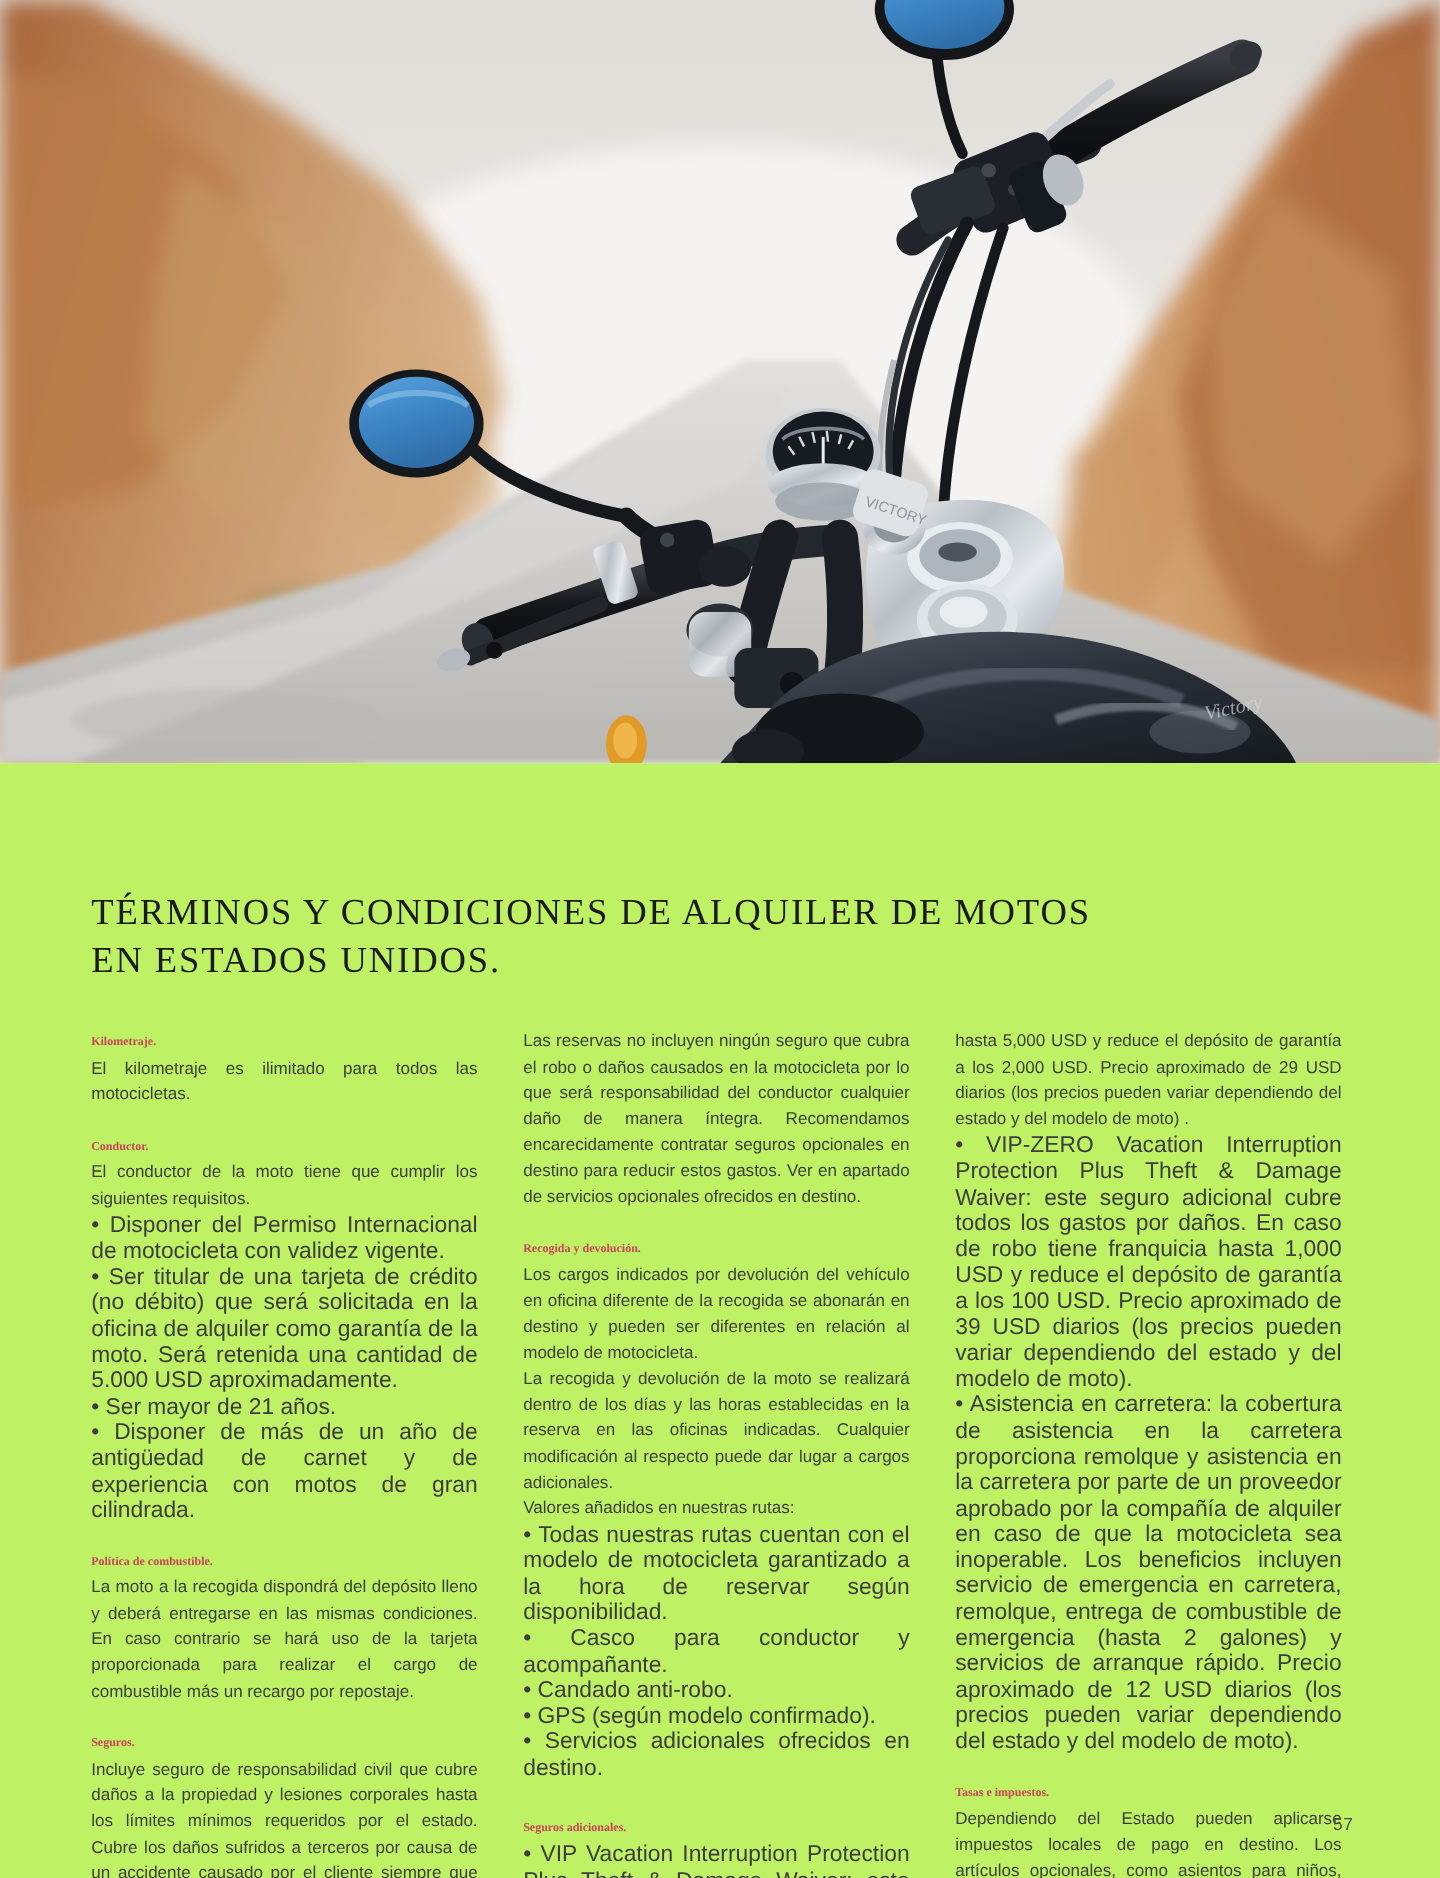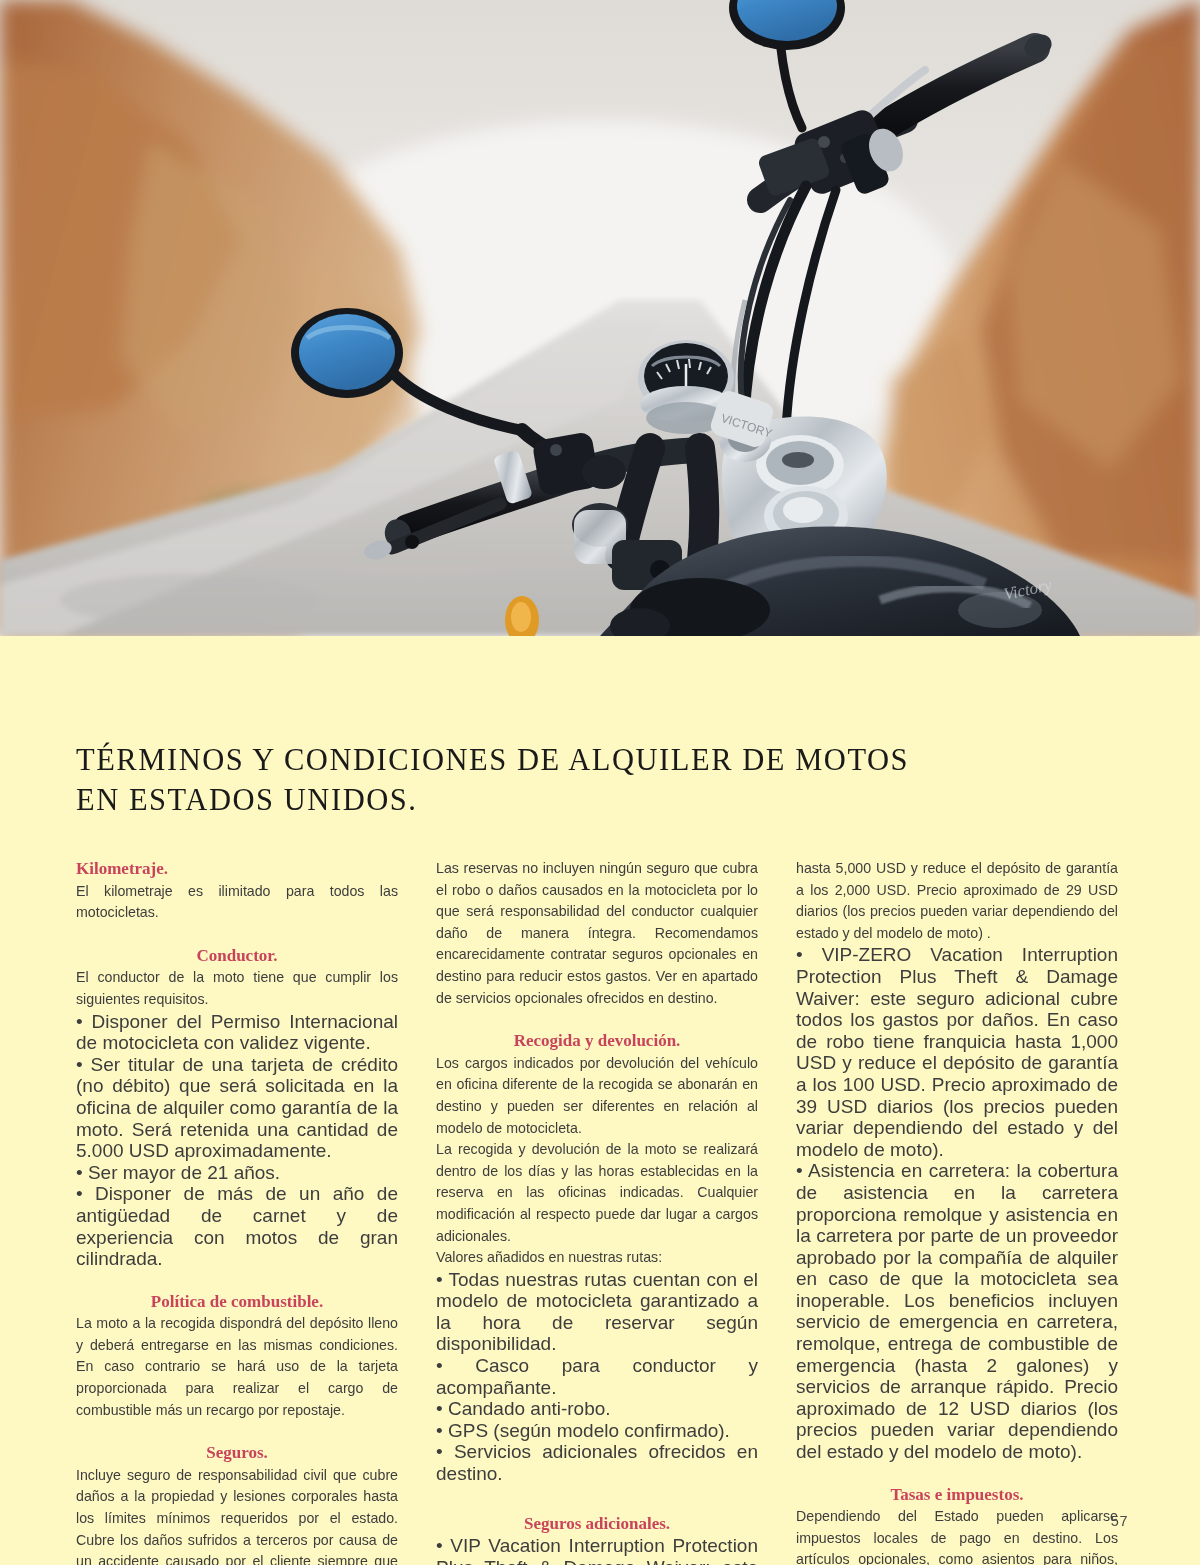--- a/index.html
+++ b/index.html
@@ -23,21 +23,21 @@
     background: #c9bfb4;
   }
   .hero svg { display: block; width: 1200px; height: 636px; }
 
   
   .page-body {
     position: absolute;
     left: 0; top: 636px;
     width: 1200px;
     height: 929px;
-    background: #fef9c3;
+    background: #bef264;
   }
 
   .page-title {
     position: absolute;
     left: 76px;
     top: 84px;
     width: 1000px;
     font-family: "Liberation Serif", serif;
     font-size: 30.5px;
     line-height: 40px;
@@ -57,26 +57,26 @@
     padding: 0 76px;
   }
   .column {
     width: 322px;
     flex: 0 0 322px;
   }
 
   .sec-head {
     font-family: "Liberation Serif", serif;
     font-weight: bold;
-    font-size: 17px;
+    font-size: 10px;
     line-height: 21.6px;
     color: #c9435b;
     margin: 0 0 1px 0;
   }
-  .sec-head.spaced { margin-top: 21px; text-align: center; }
+  .sec-head.spaced { margin-top: 21px; }
 
   .para {
     font-family: "Liberation Sans", sans-serif;
     font-size: 14.2px;
     line-height: 21.6px;
     color: #3d3d3d;
     text-align: justify;
     text-justify: inter-word;
     margin: 0;
     hyphens: manual;

